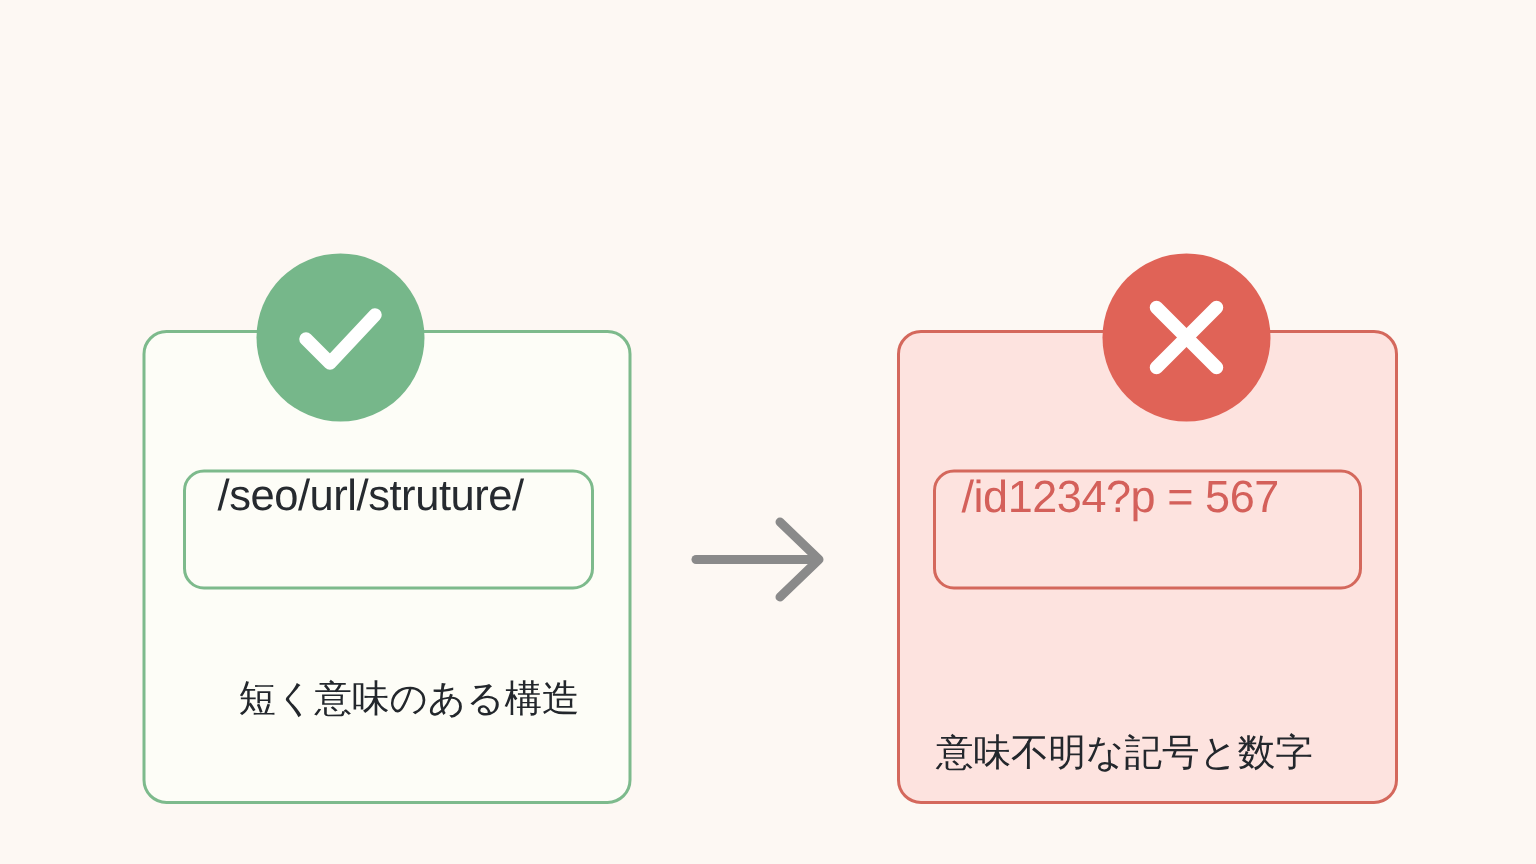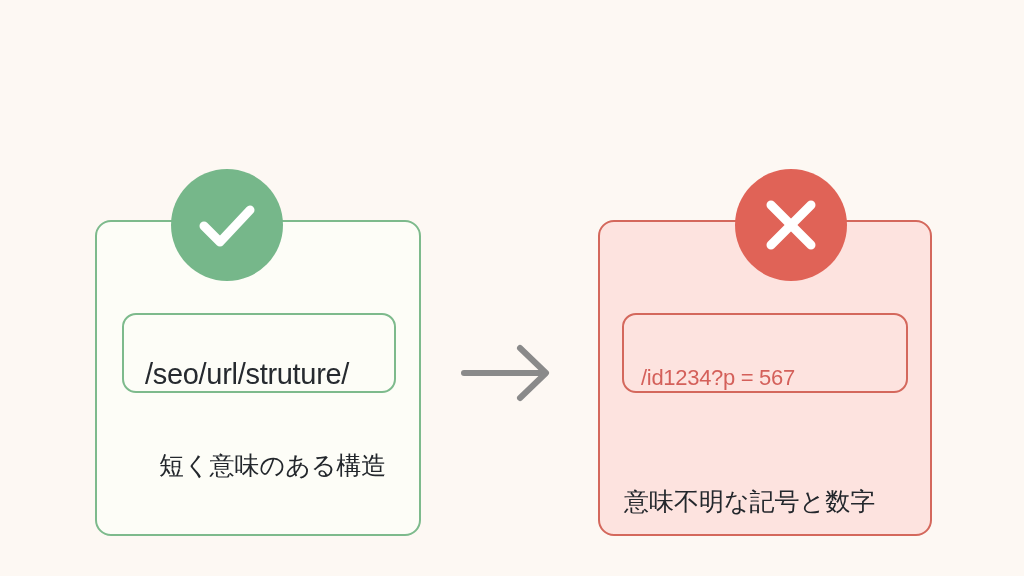--- a/index.html
+++ b/index.html
@@ -38,40 +38,40 @@
     }
     .badge.good { left: 171px; top: 169px; background: #76b78a; }
     .badge.bad  { left: 735px; top: 169px; background: #e06357; }
     .badge svg { display: block; }
 
     .url-box {
       position: absolute;
       box-sizing: border-box;
       border-radius: 14px;
       border: 2.5px solid;
-      display: flex; align-items: flex-end;
+      display: flex; align-items: flex-start;
       font-size: 30px;
       letter-spacing: -0.3px;
       white-space: nowrap;
     }
     .url-box.good {
       left: 122px; top: 313px; width: 274px; height: 80px;
       border-color: #7dba8c;
       background: #fdfdf7;
       color: #262a2f;
       padding-left: 21px;
       font-size: 29px;
     }
     .url-box.bad {
       left: 622px; top: 313px; width: 286px; height: 80px;
       border-color: #d4685c;
       background: #fde3df;
       color: #d4605a;
       padding-left: 17px;
-      font-size: 22px;
+      font-size: 30px;
     }
     .caption {
       position: absolute;
       font-family: "DejaVu Sans", sans-serif;
       font-size: 25px;
       color: #23272c;
       white-space: nowrap;
     }
     .caption.good { left: 135px; top: 449px; margin-left: 24px; }
     .caption.bad  { left: 624px; top: 449px; margin-top: 36px; }

